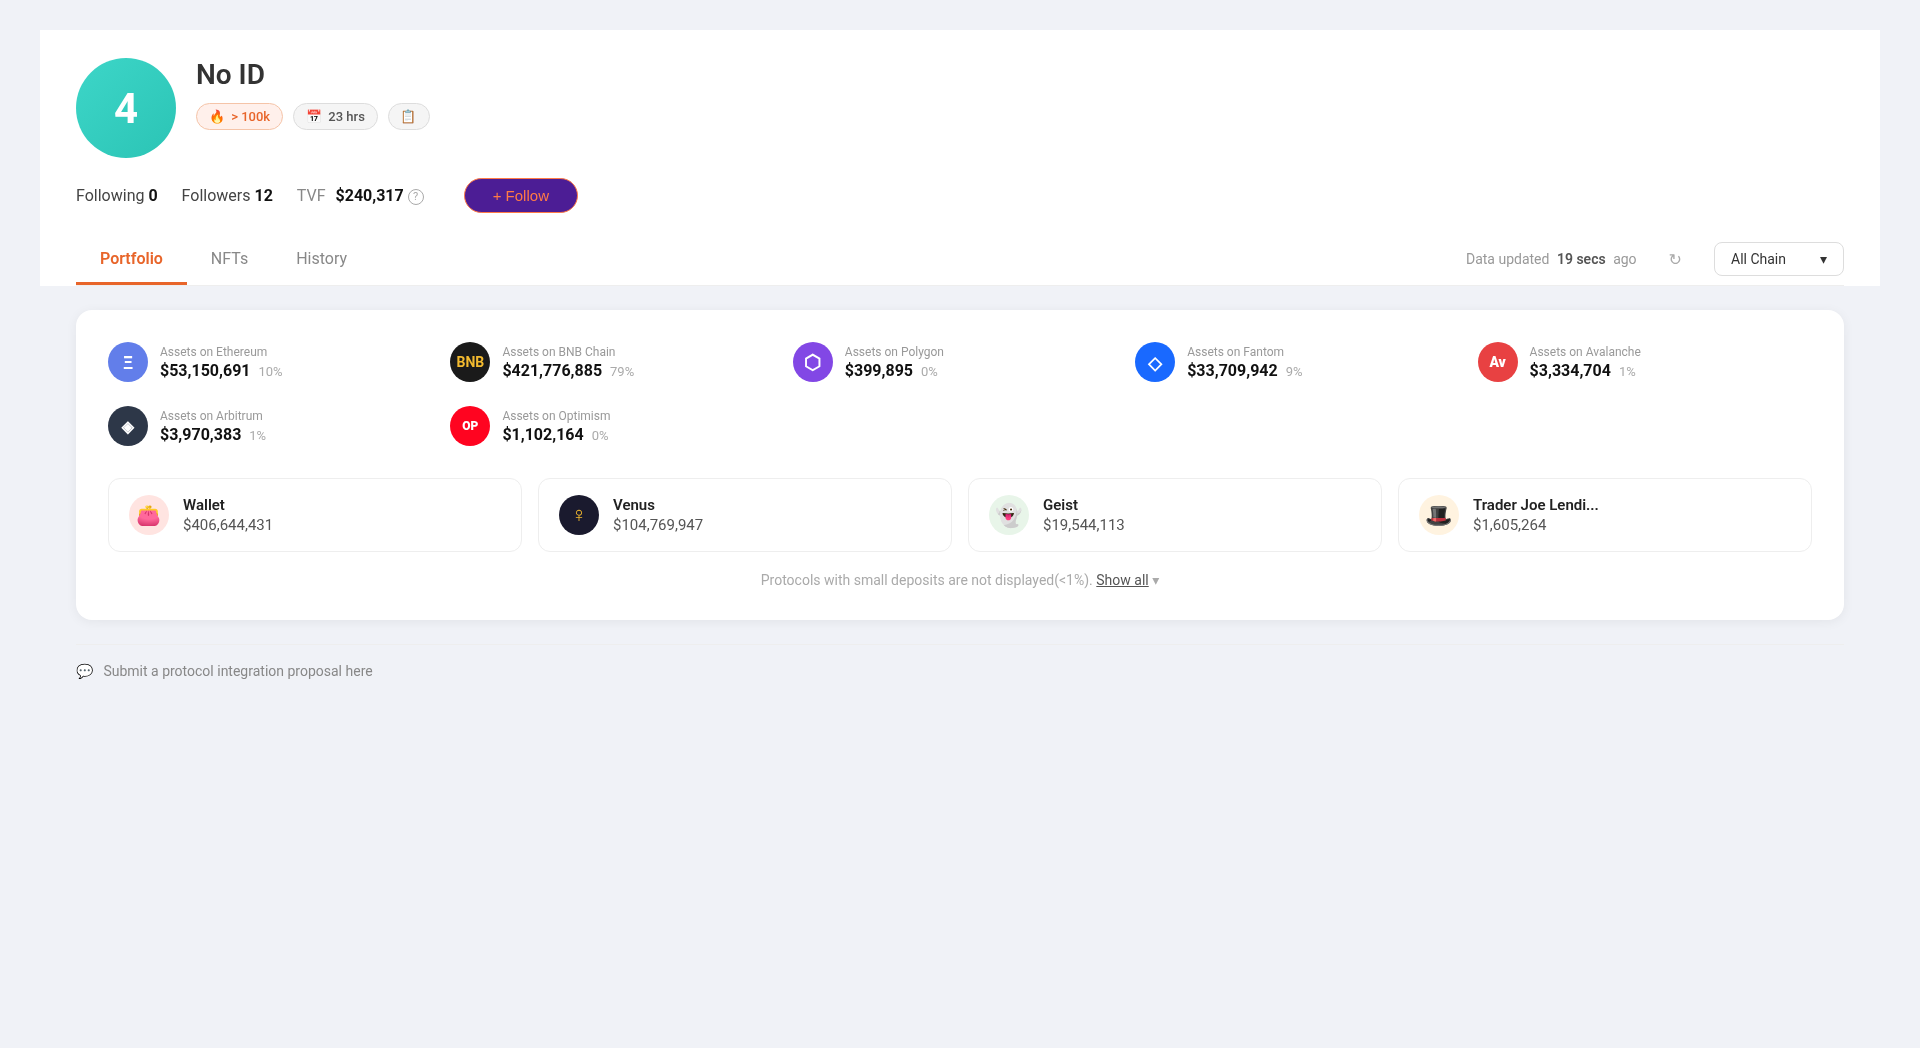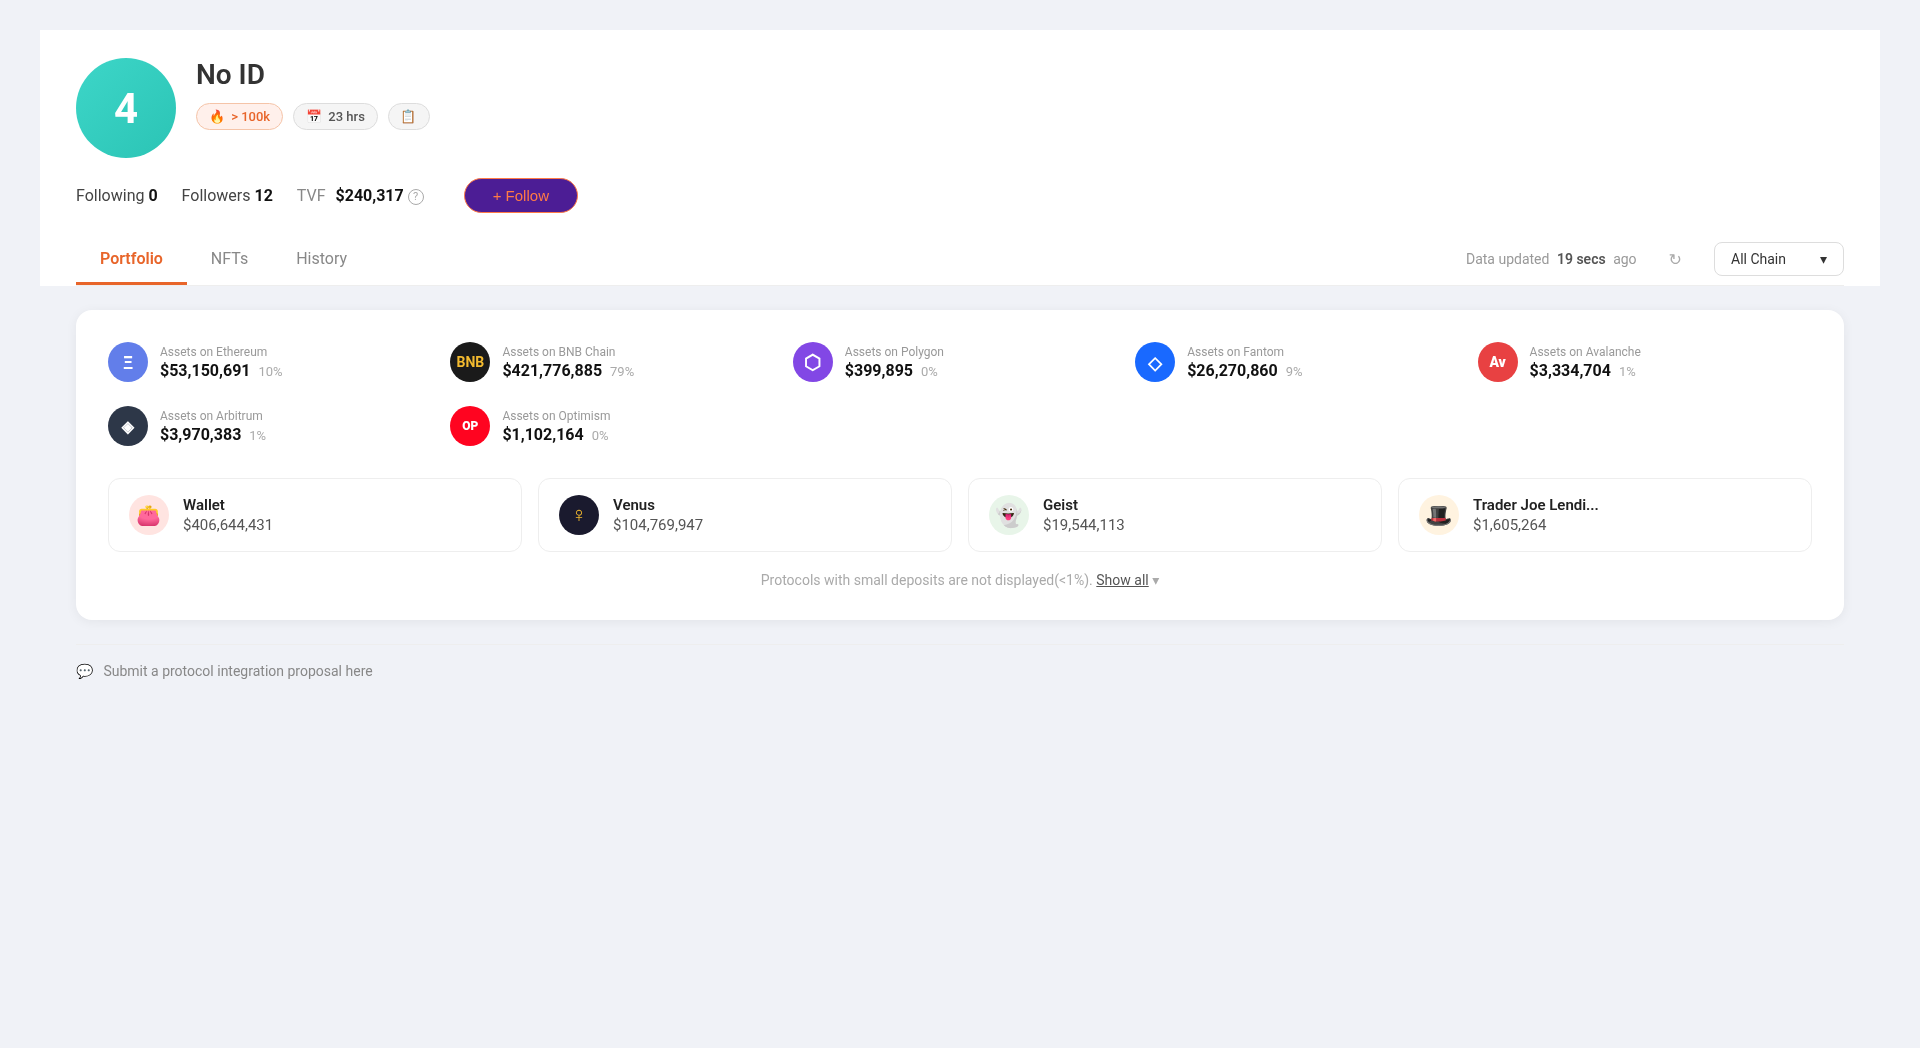--- a/index.html
+++ b/index.html
@@ -488,21 +488,21 @@
               <span class="asset-pct">0%</span>
             </span>
           </div>
         </div>
 
         <div class="asset-item">
           <div class="chain-logo fantom" style="font-size:18px;">◇</div>
           <div class="asset-details">
             <span class="asset-label">Assets on Fantom</span>
             <span>
-              <span class="asset-value">$26,270,860</span>
+              <span class="asset-value">$33,709,942</span>
               <span class="asset-pct">9%</span>
             </span>
           </div>
         </div>
 
         <div class="asset-item">
           <div class="chain-logo avalanche" style="font-size:14px; font-weight:900;">Av</div>
           <div class="asset-details">
             <span class="asset-label">Assets on Avalanche</span>
             <span>

